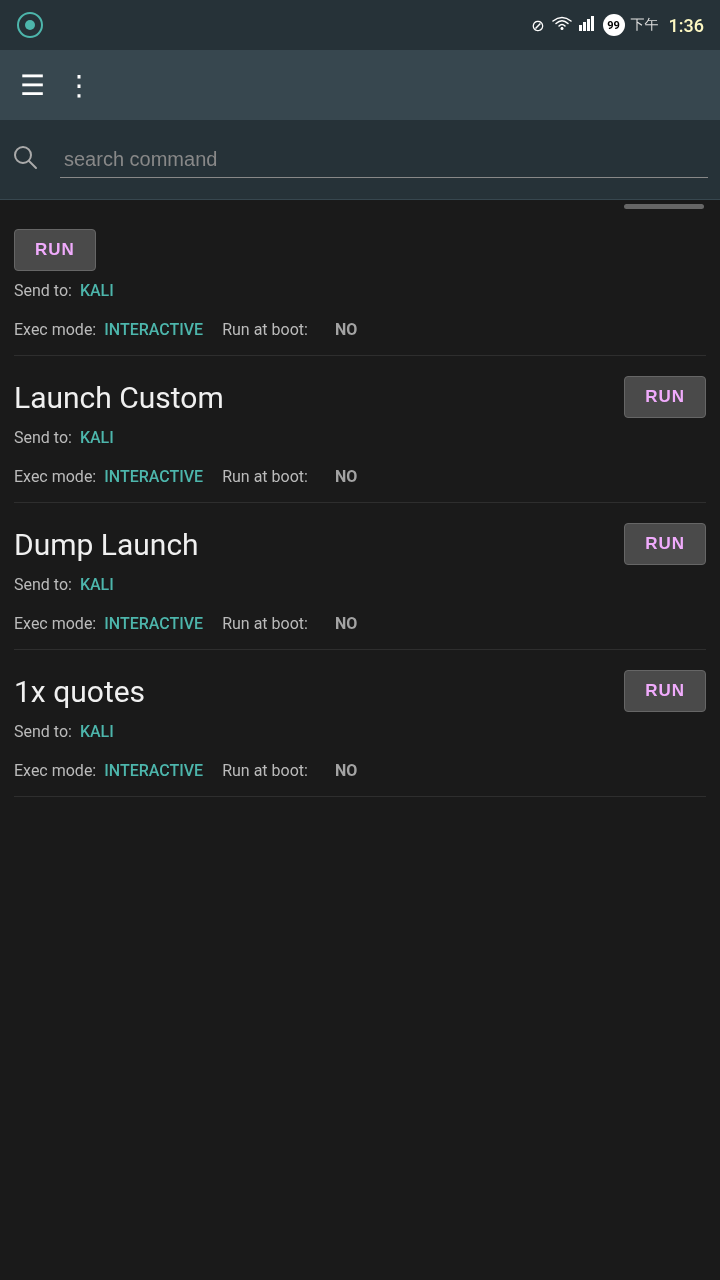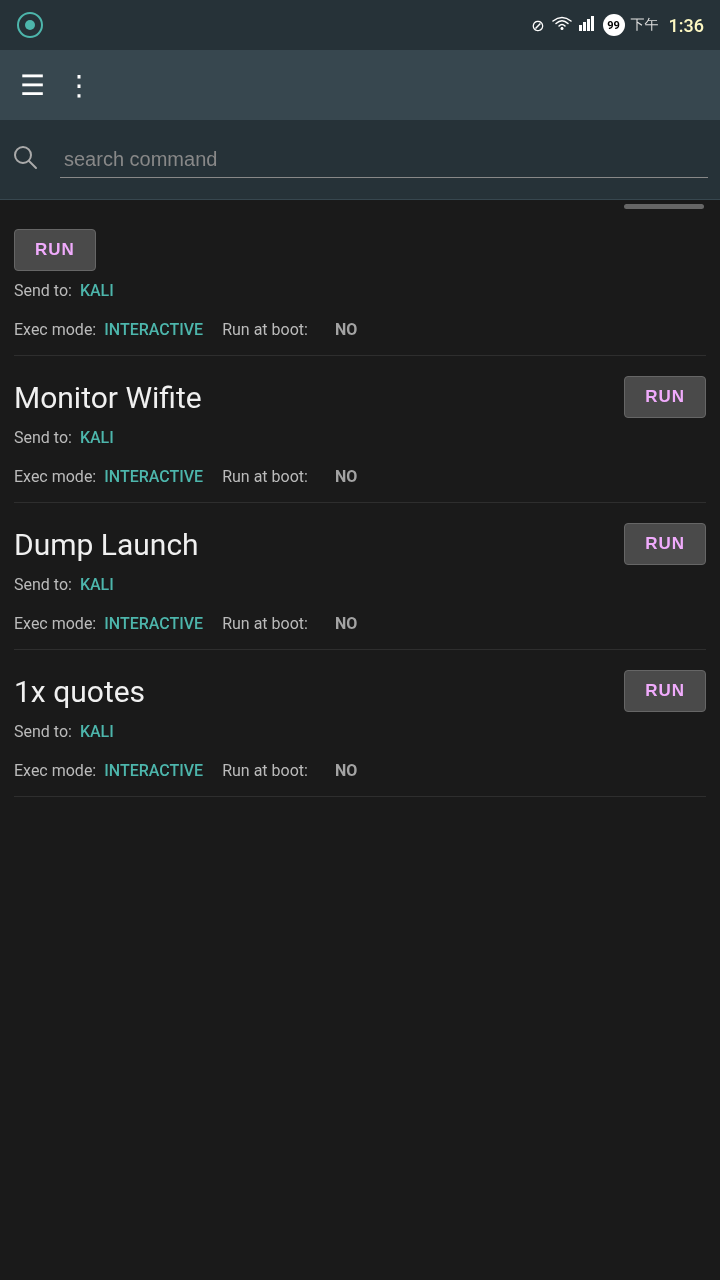--- a/index.html
+++ b/index.html
@@ -288,21 +288,21 @@
           <span class="meta-label">Exec mode:</span>
           <span class="meta-value">INTERACTIVE</span>
           <span class="boot-label">Run at boot:</span>
           <span class="boot-value">NO</span>
         </div>
       </div>
     </div>
 
     <div class="command-item">
       <div class="command-header">
-        <span class="command-name">Monitor Wifite</span>
+        <span class="command-name">Launch Custom</span>
         <button class="run-btn">RUN</button>
       </div>
       <div class="command-meta">
         <div class="meta-row">
           <span class="meta-label">Send to:</span>
           <span class="meta-value">KALI</span>
         </div>
         <div class="meta-row">
           <span class="meta-label">Exec mode:</span>
           <span class="meta-value">INTERACTIVE</span>

